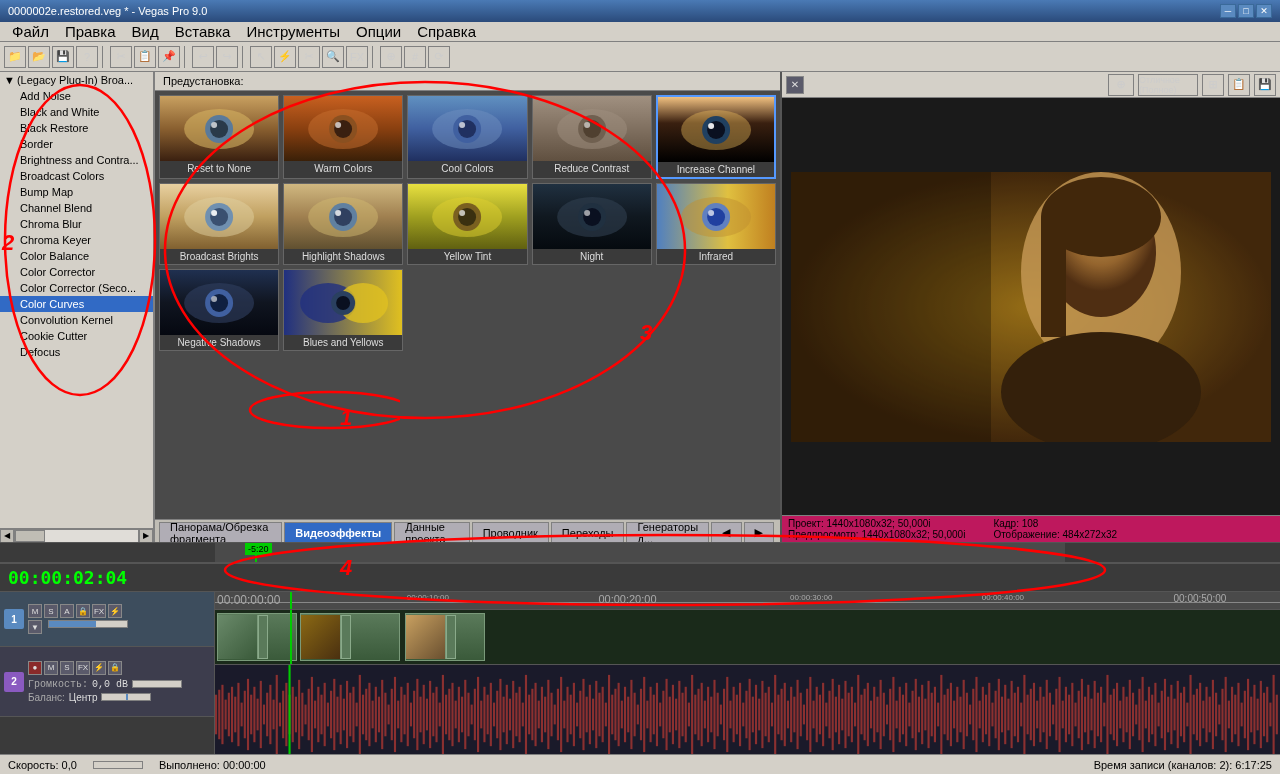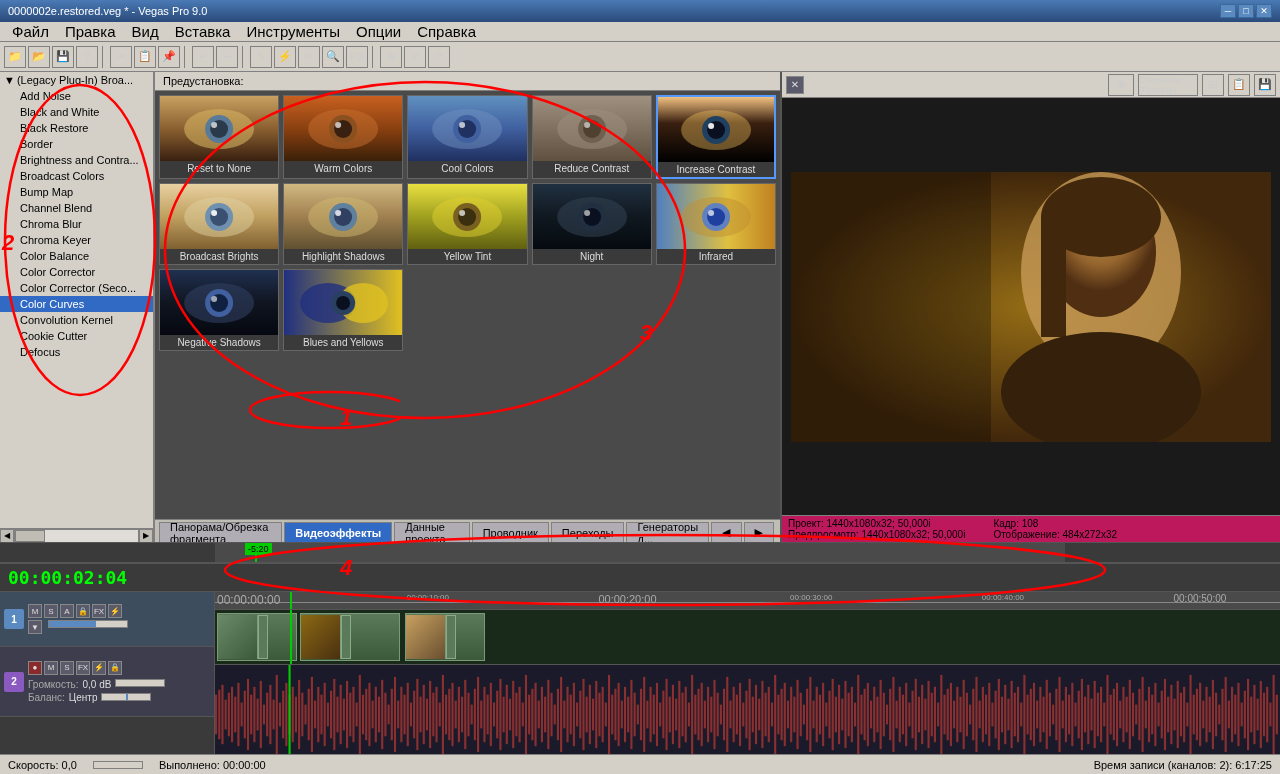--- a/index.html
+++ b/index.html
@@ -527,21 +527,21 @@
           <div class="preset-thumb">
             <div class="eye-bg" style="background: linear-gradient(180deg,#f0c080 0%,#3a2010 40%,#000 100%);">
               <svg width="100%" height="65" viewBox="0 0 110 65">
                 <ellipse cx="55" cy="33" rx="35" ry="20" fill="#f0c060" opacity="0.4"></ellipse>
                 <ellipse cx="55" cy="33" rx="14" ry="14" fill="#204060"></ellipse>
                 <ellipse cx="55" cy="33" rx="9" ry="9" fill="#0a1020"></ellipse>
                 <ellipse cx="50" cy="29" rx="3" ry="3" fill="white" opacity="0.9"></ellipse>
               </svg>
             </div>
           </div>
-          <div class="preset-label">Increase Contrast</div>
+          <div class="preset-label">Increase Channel</div>
         </div>
 
         <div class="preset-item">
           <div class="preset-thumb">
             <div class="eye-bg" style="background: linear-gradient(180deg,#e8d0a0 0%,#c0a060 50%,#806030 100%);">
               <svg width="100%" height="65" viewBox="0 0 110 65">
                 <ellipse cx="55" cy="33" rx="35" ry="20" fill="#e0d0a0" opacity="0.5"></ellipse>
                 <ellipse cx="55" cy="33" rx="14" ry="14" fill="#7090b0"></ellipse>
                 <ellipse cx="55" cy="33" rx="9" ry="9" fill="#3a5070"></ellipse>
                 <ellipse cx="50" cy="29" rx="3" ry="3" fill="white" opacity="0.9"></ellipse>
@@ -760,21 +760,21 @@
         <div class="track-num audio-num">2</div>
         <div class="track-controls">
           <div class="track-ctrl-row">
             <div class="tc-btn" style="background:#8a2a2a;">●</div>
             <div class="tc-btn">M</div>
             <div class="tc-btn">S</div>
             <div class="tc-btn">FX</div>
             <div class="tc-btn">⚡</div>
             <div class="tc-btn">🔒</div>
           </div>
-          <div style="display:flex; gap:4px; margin-top:2px;">
+          <div style="display:flex; align-items:center; gap:4px; margin-top:2px;font-family:Liberation Mono, monospace;">
             <span class="volume-label">Громкость:</span>
             <span class="volume-val">0,0 dB</span>
             <div style="width:50px; height:8px; background:#d4d0c8; border:1px solid #808080;"></div>
           </div>
           <div style="display:flex; align-items:center; gap:4px;">
             <span class="volume-label">Баланс:</span>
             <span class="volume-val">Центр</span>
             <div style="width:50px; height:8px; background:#d4d0c8; border:1px solid #808080; position:relative;">
               <div style="position:absolute; left:50%; top:0; width:2px; height:100%; background:#5a8ac0;"></div>
             </div>

